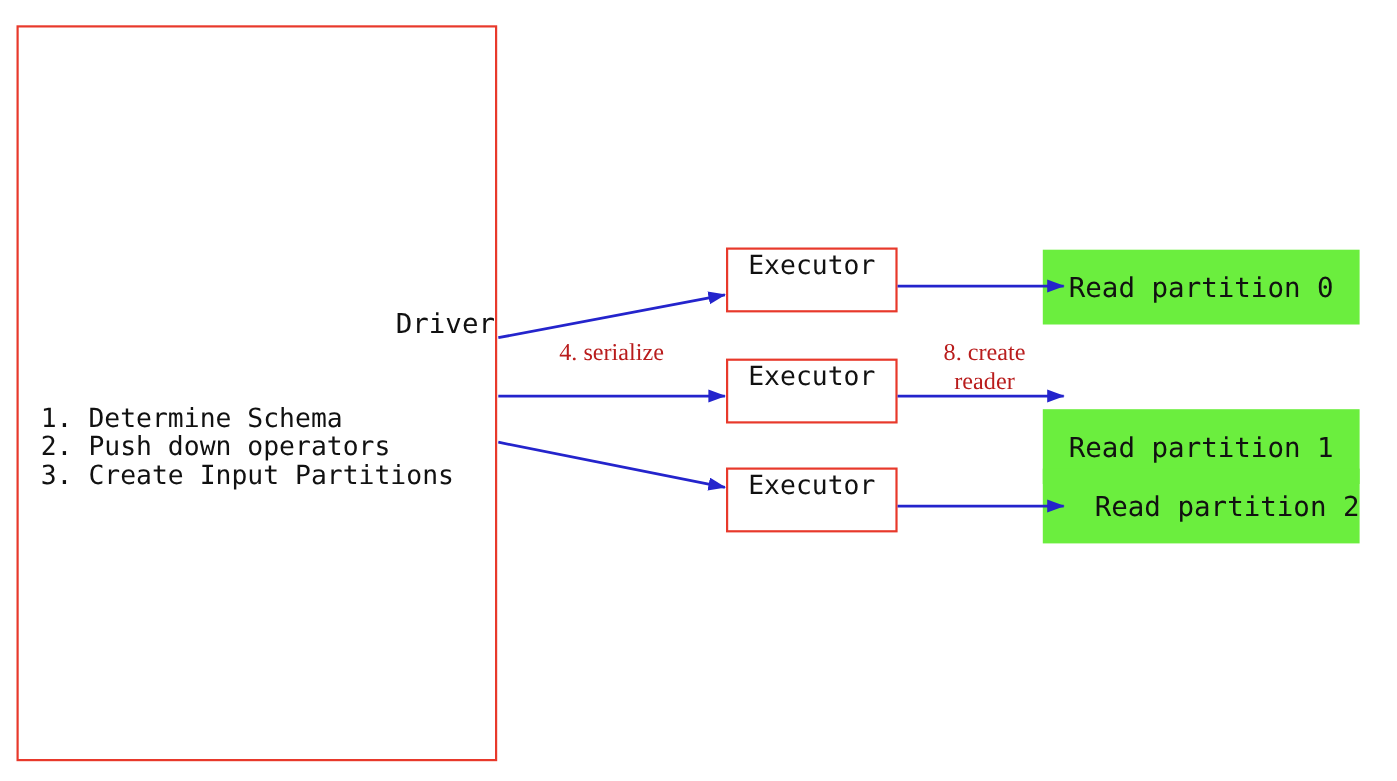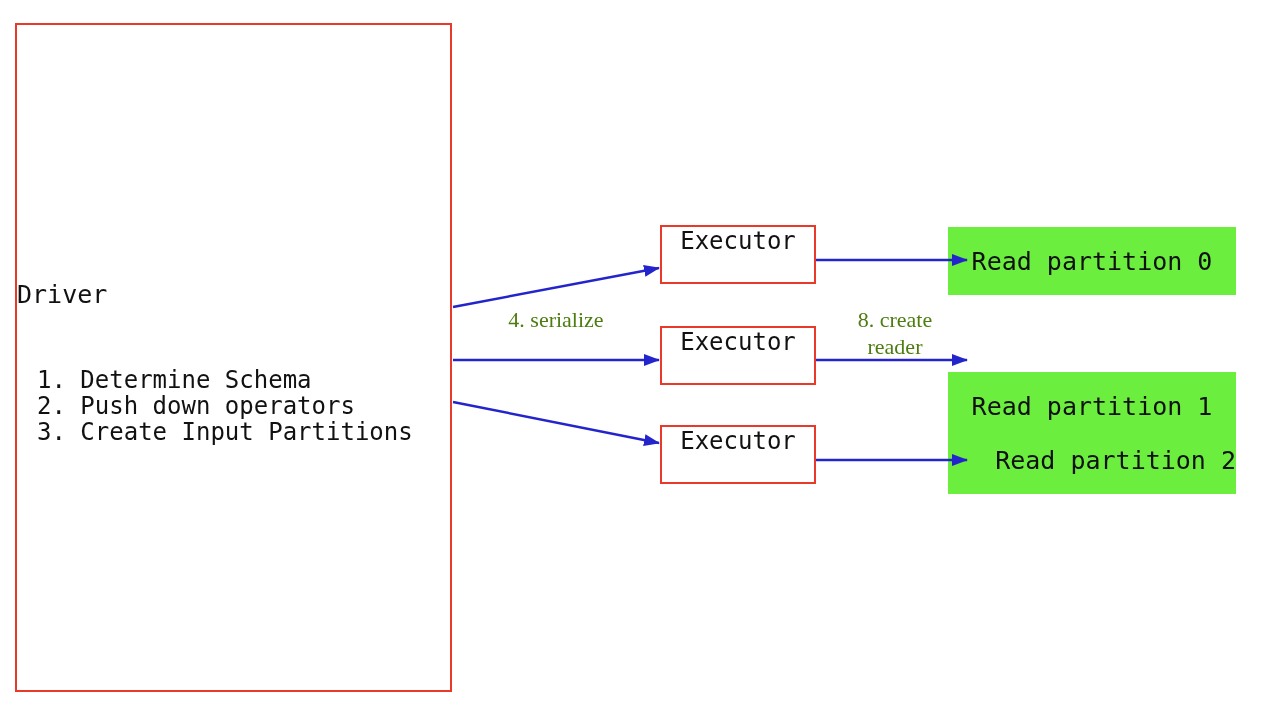--- a/index.html
+++ b/index.html
@@ -19,21 +19,21 @@
   }
   .abs{position:absolute;}
   
   .driver-box{
     left:15px;top:23px;width:437px;height:669px;
     border:2px solid var(--box-border);
     box-sizing:border-box;
   }
   .driver-title{
     left:0;right:0;top:255px;
-    text-align:left;
+    text-align:right;
     font-size:25px;
     letter-spacing:0;
   }
   .driver-steps{
     left:20px;top:342px;
     font-size:24px;
     line-height:26px;
     white-space:pre;
   }
   
@@ -58,21 +58,21 @@
   }
   .part-0{top:227px;}
   .part-1{top:325px;margin-top:47px;}
   .part-2{top:426px;justify-content:flex-end;}
   
   .edge-label{
     font-family:"Liberation Serif","DejaVu Serif",serif;
     font-size:22px;
     line-height:27px;
     text-align:center;
-    color:#4d7c0f;
+    color:#b91c1c;
   }
   .serialize-label{left:456px;top:306px;width:200px;}
   .create-reader-label{left:820px;top:306px;width:150px;}
   
   #arrow-layer{
     position:absolute;left:0;top:0;width:1270px;height:710px;
     pointer-events:none;
   }
   #arrow-layer line{
     stroke:var(--arrow);

